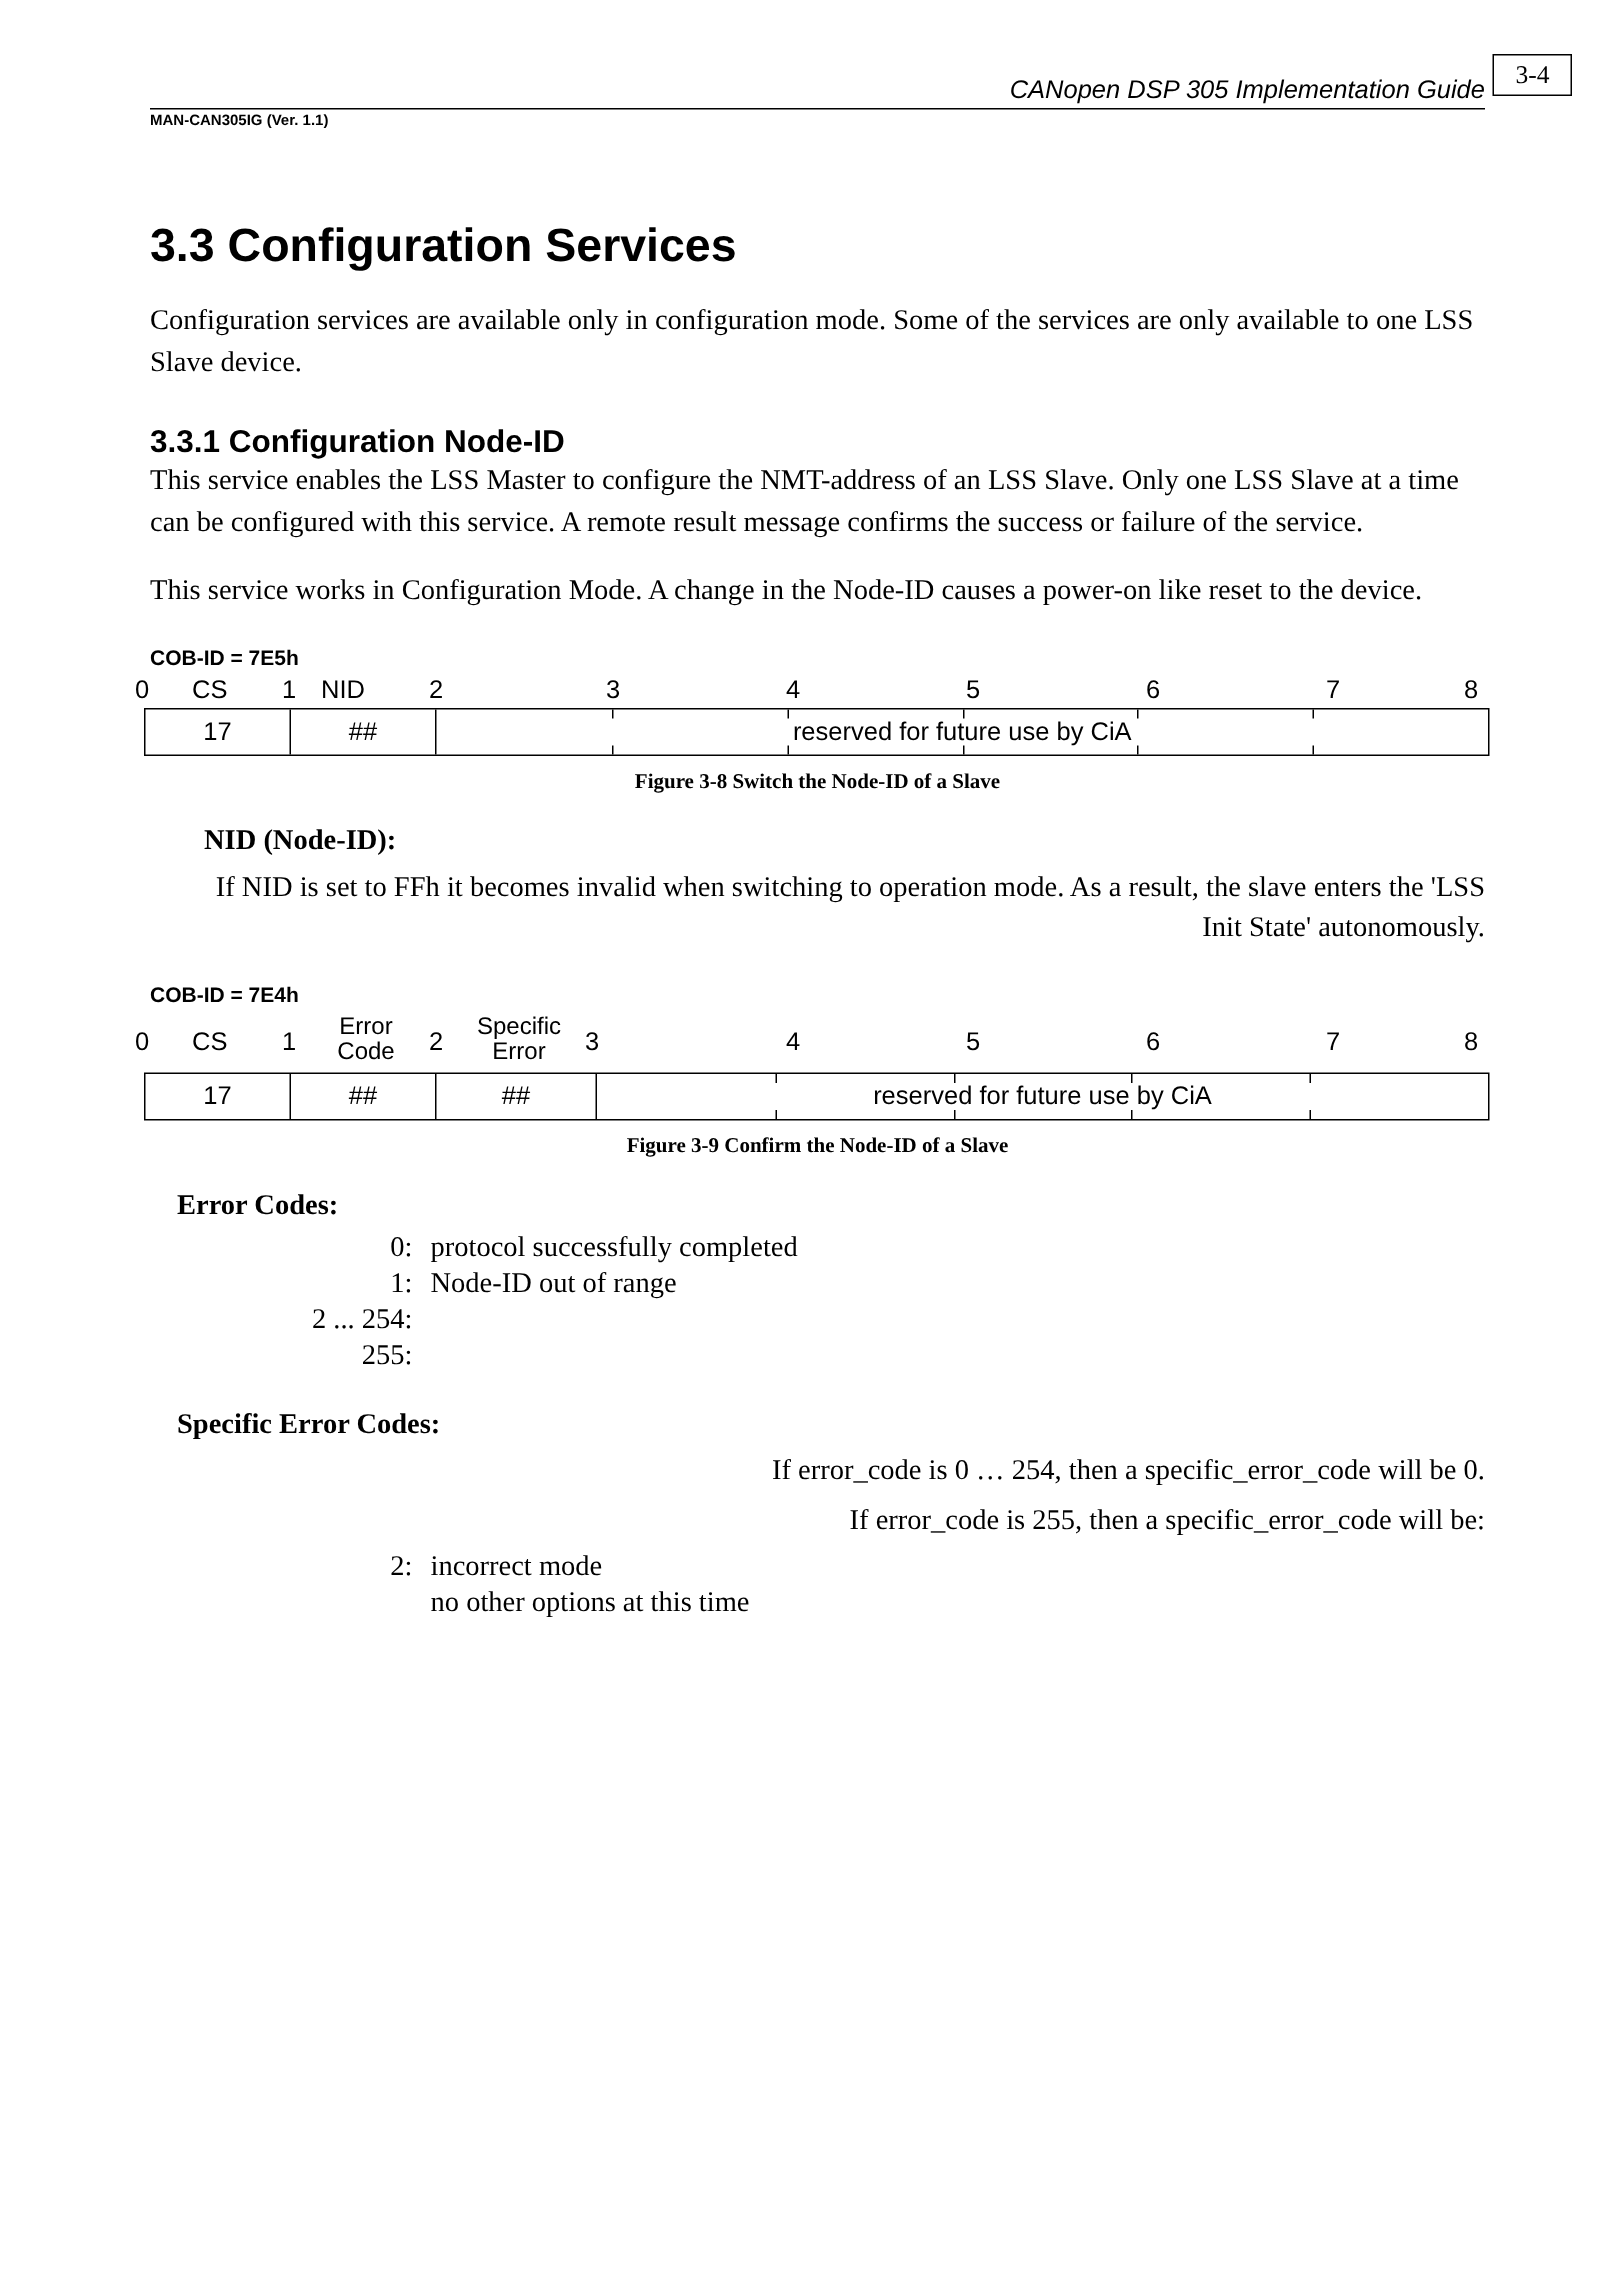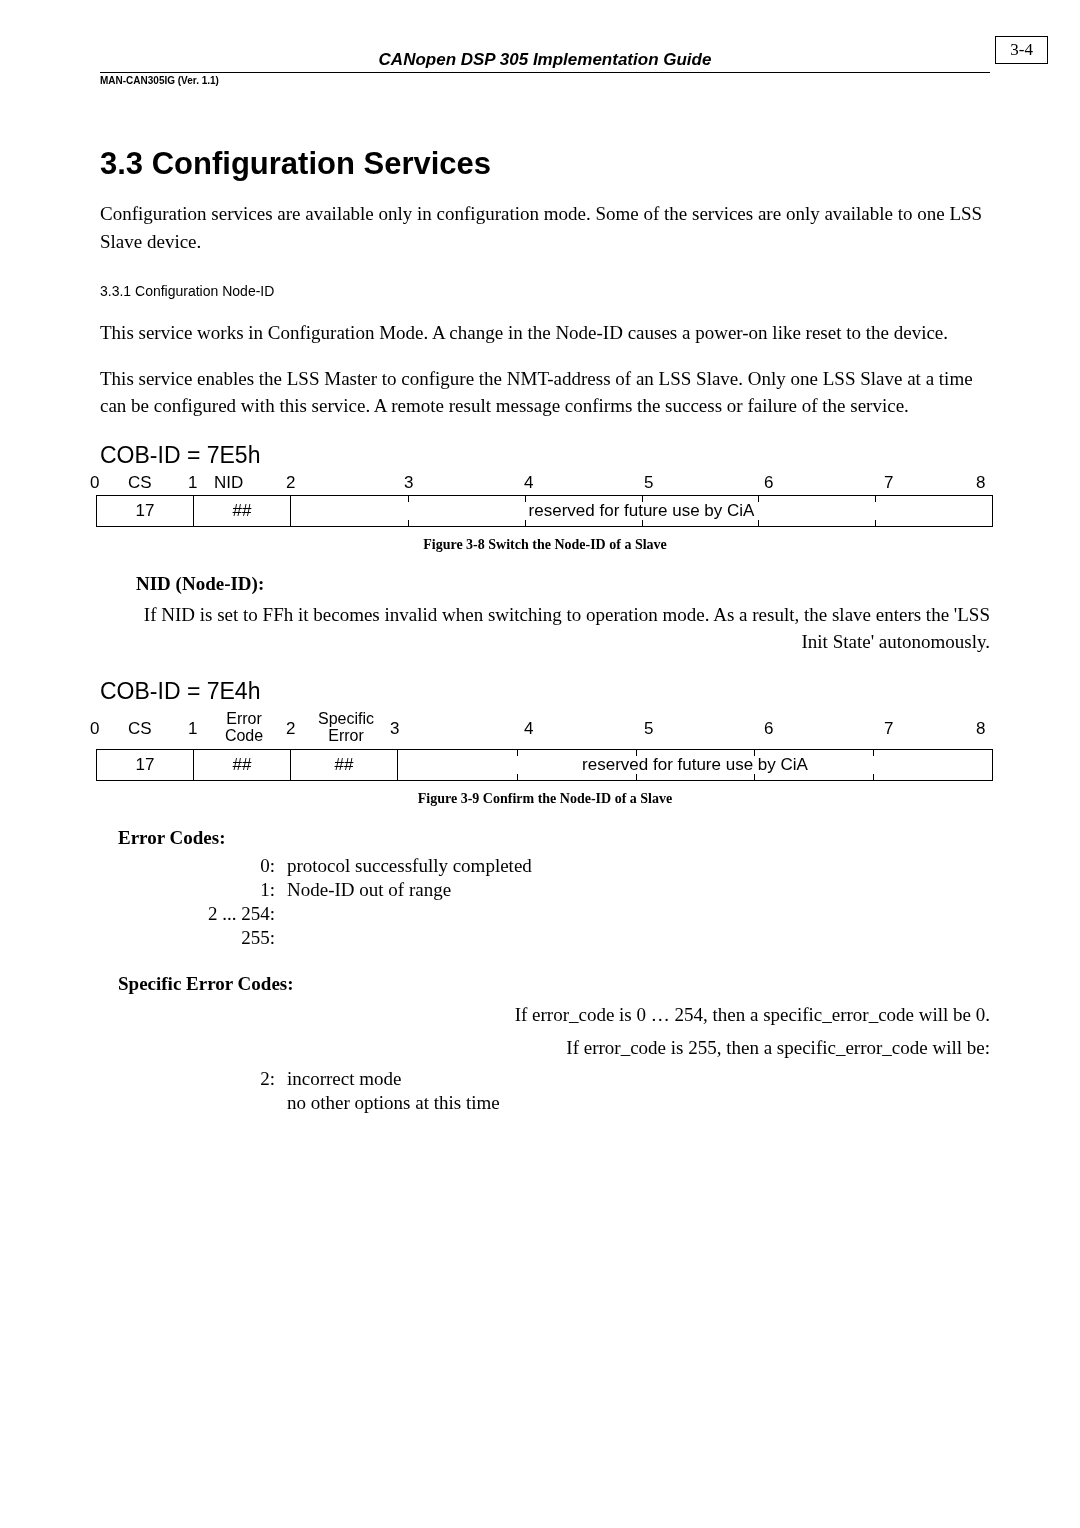--- a/index.html
+++ b/index.html
@@ -8,26 +8,25 @@
       margin: 0;
       padding: 0;
       width: 1080px;
       color: #000;
     }
     .page {
       padding: 50px 90px 50px 100px;
     }
     .header-line {
       display: flex;
-      justify-content: center;
+      justify-content: flex-end;
       align-items: flex-end;
       border-bottom: 1px solid #000;
       padding-bottom: 2px;
       margin-bottom: 2px;
-      font-weight: bold;
     }
     .header-title {
       font-style: italic;
       font-size: 17px;
       font-family: Verdana, Arial, sans-serif;
     }
     .header-sub {
       font-family: Arial, sans-serif;
       font-size: 10px;
       font-weight: bold;
@@ -47,34 +46,34 @@
     }
     h2.sec-title {
       font-family: Verdana, Arial, sans-serif;
       font-weight: bold;
       font-size: 31px;
       margin-top: 60px;
       margin-bottom: 18px;
     }
     h3.subsec-title {
       font-family: Verdana, Arial, sans-serif;
-      font-weight: normal;
-      font-size: 14px;
+      font-weight: bold;
+      font-size: 21px;
       margin-top: 28px;
-      margin-bottom: 20px;
+      margin-bottom: 0;
     }
     p.body-text {
       font-size: 19px;
       line-height: 1.45;
       margin: 0 0 18px 0;
     }
     .cob-label {
       font-family: Arial, Helvetica, sans-serif;
-      font-weight: normal;
-      font-size: 23px;
+      font-weight: bold;
+      font-size: 14px;
       margin-top: 22px;
       margin-bottom: 4px;
     }
     .figure-caption {
       text-align: center;
       font-weight: bold;
       font-size: 14px;
       margin-top: 10px;
       margin-bottom: 20px;
     }
@@ -164,22 +163,22 @@
     <div class="header-line">
       <div class="header-title">CANopen DSP 305 Implementation Guide</div>
     </div>
     <div class="header-sub">MAN-CAN305IG (Ver. 1.1)</div>
   </div>
 
   <h2 class="sec-title">3.3    Configuration Services</h2>
   <p class="body-text">Configuration services are available only in configuration mode. Some of the services are only available to one LSS Slave device.</p>
 
   <h3 class="subsec-title">3.3.1   Configuration Node-ID</h3>
+  <p class="body-text">This service enables the LSS Master to configure the NMT-address of an LSS Slave. Only one LSS Slave at a time can be configured with this  service.  A remote result message confirms the success or failure of the service.</p>
   <p class="body-text">This service works in Configuration Mode. A change in the Node-ID causes a power-on like reset to the device.</p>
-  <p class="body-text">This service enables the LSS Master to configure the NMT-address of an LSS Slave. Only one LSS Slave at a time can be configured with this  service.  A remote result message confirms the success or failure of the service.</p>
 
   <div class="cob-label">COB-ID = 7E5h</div>
 
   <div class="bt-wrap">
     <div style="position:relative; height:20px;">
       <div style="position:absolute; left:0px;">0</div>
       <div style="position:absolute; left:38px;">CS</div>
       <div style="position:absolute; left:98px;">1</div>
       <div style="position:absolute; left:124px;">NID</div>
       <div style="position:absolute; left:196px;">2</div>

